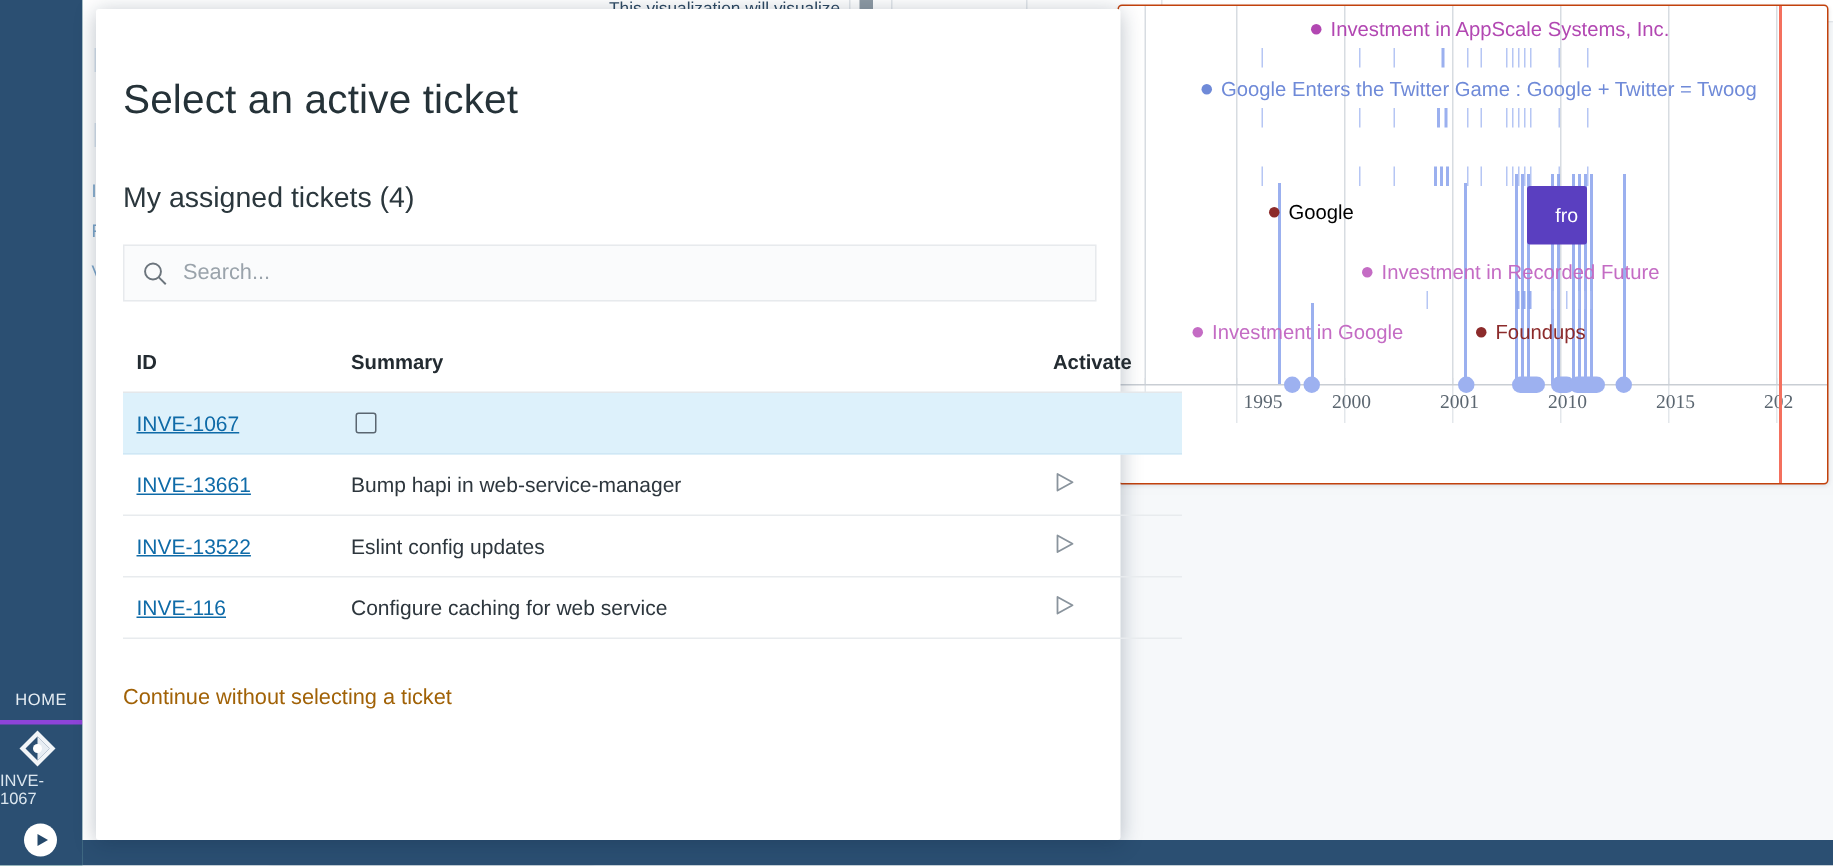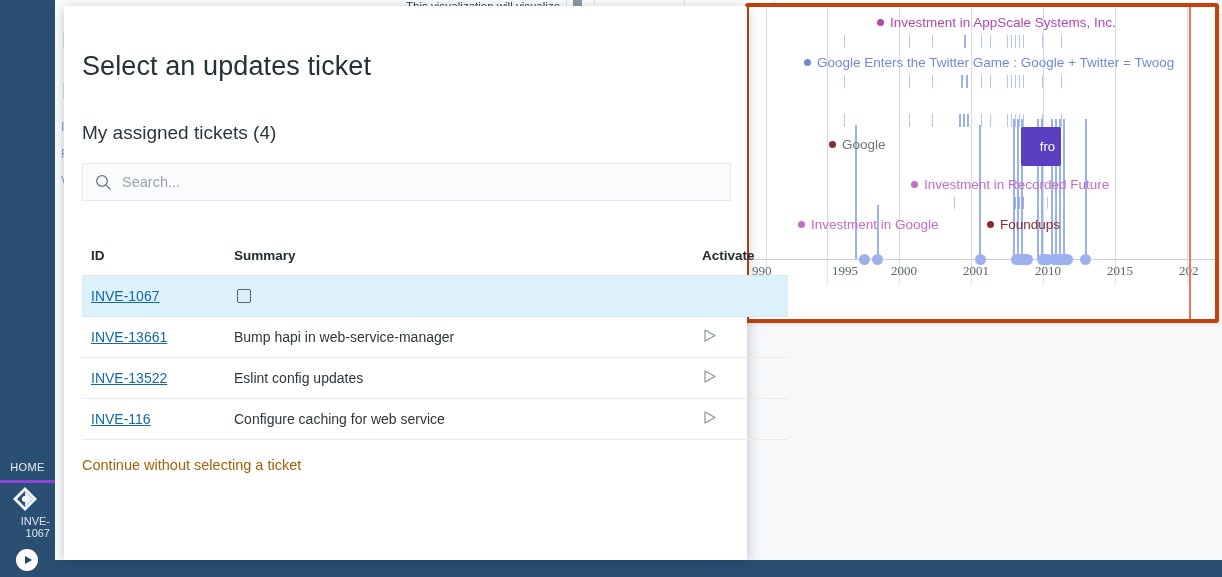--- a/index.html
+++ b/index.html
@@ -22,21 +22,21 @@
     background:#2b4f72; }
   .sb-home {
     position: absolute; left: 0; bottom: 104px; width: 55px;
     text-align: center; font-size: 11px; letter-spacing: .4px; color: #e6edf3;
   }
   .sb-divider {
     position: absolute; left: 0; bottom: 94px; width: 55px; height: 3px;
     background: #8e44d8;
   }
   .sb-ticket {
-    position: absolute; left: 0; bottom: 38px; width: 50px; text-align: right;
+    position: absolute; left: 0; bottom: 38px; width: 50px; text-align: left;
   }
   .sb-diamond { width: 26px; height: 26px; margin: 0 auto 3px; position: relative; }
   .sb-diamond svg { display: block; }
   .sb-ticket-label {
     font-size: 11px; line-height: 12px; color: #dbe6ef; white-space: pre-line;
   }
   .sb-play {
     position: absolute; left: 16px; bottom: 6px; width: 22px; height: 22px;
     border-radius: 50%; background: #fff; display: flex; align-items: center; justify-content: center;
   }
@@ -66,21 +66,21 @@
     font-size: 11.5px; color: #2f4a63; padding: 0 6px; white-space: nowrap;
     border-right: 1px solid #e2e6ea; height: 15px; line-height: 13px; overflow: hidden;
   }
   .tabstrip .tab.sq { width: 28px; }
   .tabstrip .swatch { width: 9px; height: 11px; background: #8e9aa4; display:inline-block; vertical-align:-1px; }
   .tabstrip .blank { width: 90px; border-right: 1px solid #e2e6ea; height:15px;}
 
   
   .viz-card {
     position: absolute; left: 745px; top: 3px; width: 474px; height: 320px;
-    background: #fff; border: 4px solid #c2410c; border-radius: 3px;
+    background: #fff; border: 1px solid #c2410c; border-radius: 3px;
     box-shadow: 0 1px 3px rgba(20,40,60,.10);
     overflow: hidden;
   }
   .viz-inner { position: absolute; inset: 0; }
 
   .tick-v { position: absolute; width: 1px; background: #d7dce1; }
   .evt-line { position: absolute; width: 2px; background: #8aa2ec; opacity: .85; }
   .evt-line.thin { width: 1px; background: #a9bcf2; }
   .today-line { position: absolute; width: 2px; background: #f4705e; top: 0; bottom: 0; }
 
@@ -142,21 +142,21 @@
     position: absolute; left: 18px; top: 157px; width: 649px; height: 38px;
     background: #fafbfc; border: 1px solid #e7eaed; display: flex; align-items: center;
   }
   .search-icon { margin: 0 10px 0 12px; display: flex; }
   .search-input {
     border: 0; outline: 0; background: transparent; flex: 1;
     font-size: 14.5px; color: #374049; font-family: "Liberation Sans", sans-serif;
   }
   .search-input::placeholder { color: #9aa3ab; }
 
-  .tbl { position: absolute; left: 18px; top: 228px; width: 706px; margin-top: 14px; }
+  .tbl { position: absolute; left: 18px; top: 228px; width: 706px; }
   .tbl-head {
     display: flex; padding: 0 0 12px 0; border-bottom: 1px solid #e4e7ea;
     font-size: 13.5px; font-weight: bold; color: #232b31;
   }
   .col-id { width: 152px; padding-left: 9px; }
   .col-sum { flex: 1; }
   .col-act { width: 86px; text-align: left; }
   .row {
     display: flex; align-items: center; height: 41px;
     border-bottom: 1px solid #e8ebee; font-size: 14px; color: #2d363d;
@@ -308,21 +308,21 @@
         <div class="evt-line thin" style="left:306px;top:190px;height:12px;"></div>
         <div class="evt-line thin" style="left:310px;top:190px;height:12px;"></div>
         <div class="evt-line thin" style="left:314px;top:190px;height:12px;"></div>
 
         <div class="evt-label" style="left:128px;top:8px;color:#b247b2;">
           <span class="bullet" style="background:#b247b2;"></span><span>Investment in AppScale Systems, Inc.</span>
         </div>
         <div class="evt-label" style="left:55px;top:48px;color:#6f8ad8;">
           <span class="bullet" style="background:#6f8ad8;"></span><span>Google Enters the Twitter Game : Google + Twitter = Twoog</span>
         </div>
-        <div class="evt-label" style="left:80px;top:130px;color:#737373;">
+        <div class="evt-label" style="left:100px;top:130px;color:#000000;">
           <span class="bullet" style="background:#8c2b2b;"></span><span>Google</span>
         </div>
         <div class="evt-label" style="left:162px;top:170px;color:#c46cc4;">
           <span class="bullet" style="background:#c46cc4;"></span><span>Investment in Recorded Future</span>
         </div>
         <div class="evt-label" style="left:49px;top:210px;color:#c46cc4;">
           <span class="bullet" style="background:#c46cc4;"></span><span>Investment in Google</span>
         </div>
         <div class="evt-label" style="left:238px;top:210px;color:#8c2b2b;">
           <span class="bullet" style="background:#8c2b2b;"></span><span>Foundups</span>
@@ -353,21 +353,21 @@
         <div class="today-line" style="left:440px;"></div>
       </div>
     </div>
 
     <div class="bottom-card"></div>
     <div class="bottom-rail"></div>
   </div>
 
   <div class="dialog">
 
-    <div class="dialog-title">Select an updates ticket</div>
+    <div class="dialog-title">Select an active ticket</div>
     <div class="section-title">My assigned tickets (4)</div>
 
     <div class="search-wrap">
       <span class="search-icon">
         <svg width="17" height="17" viewBox="0 0 17 17">
           <circle cx="7" cy="7" r="5.3" fill="none" stroke="#6c757d" stroke-width="1.3"></circle>
           <line x1="10.9" y1="10.9" x2="15.5" y2="15.5" stroke="#6c757d" stroke-width="1.3"></line>
         </svg>
       </span>
       <input class="search-input" type="text" placeholder="Search..." style="">

